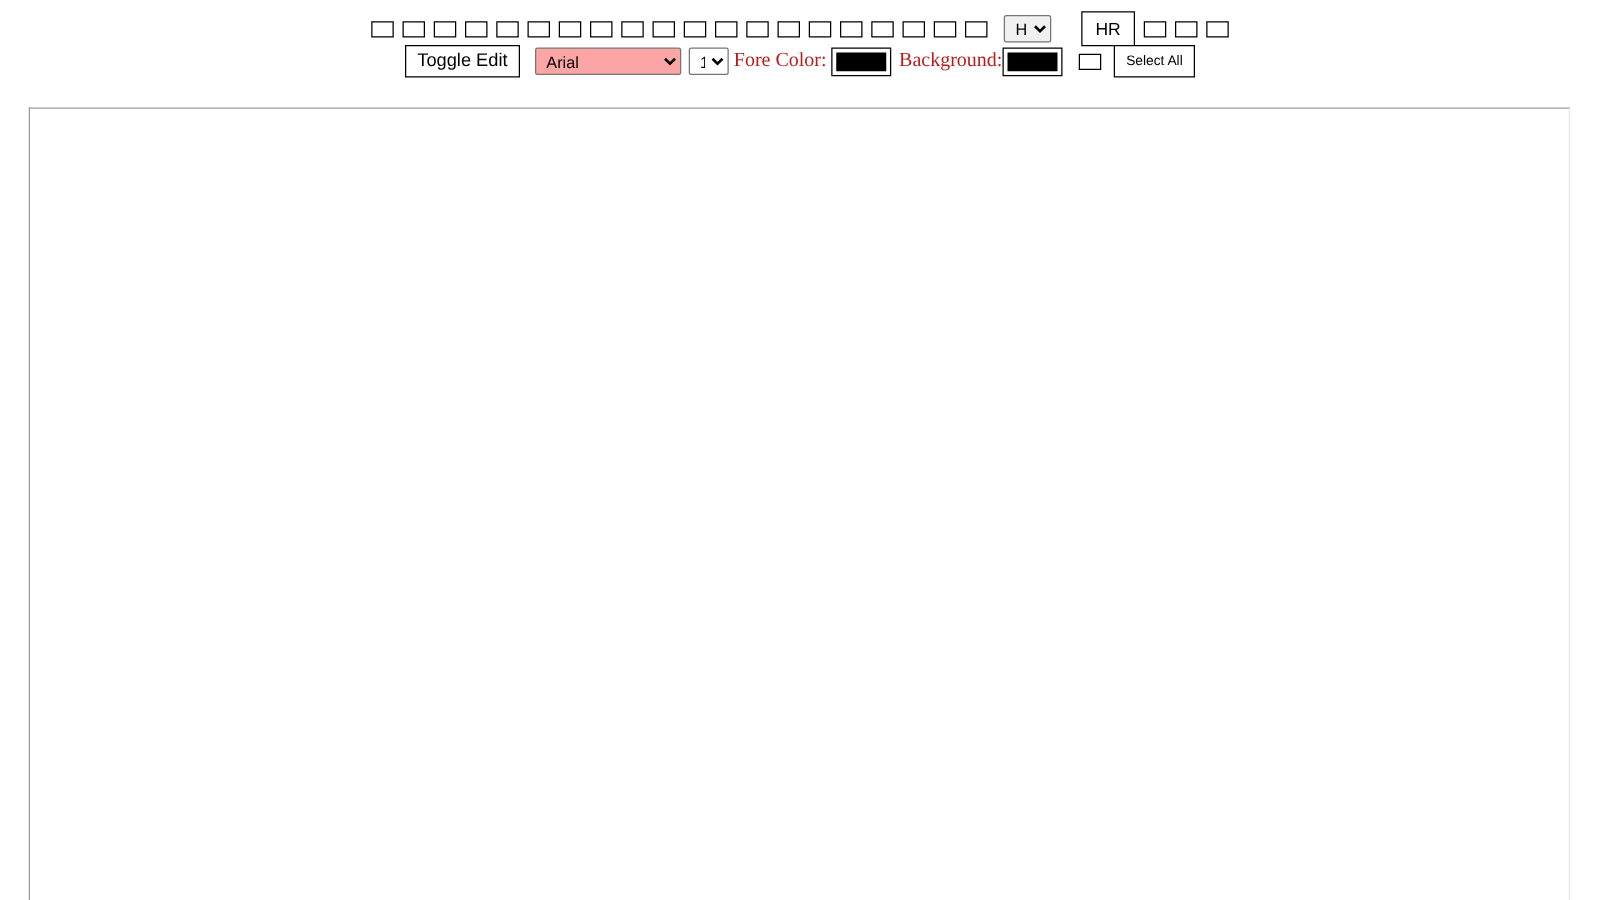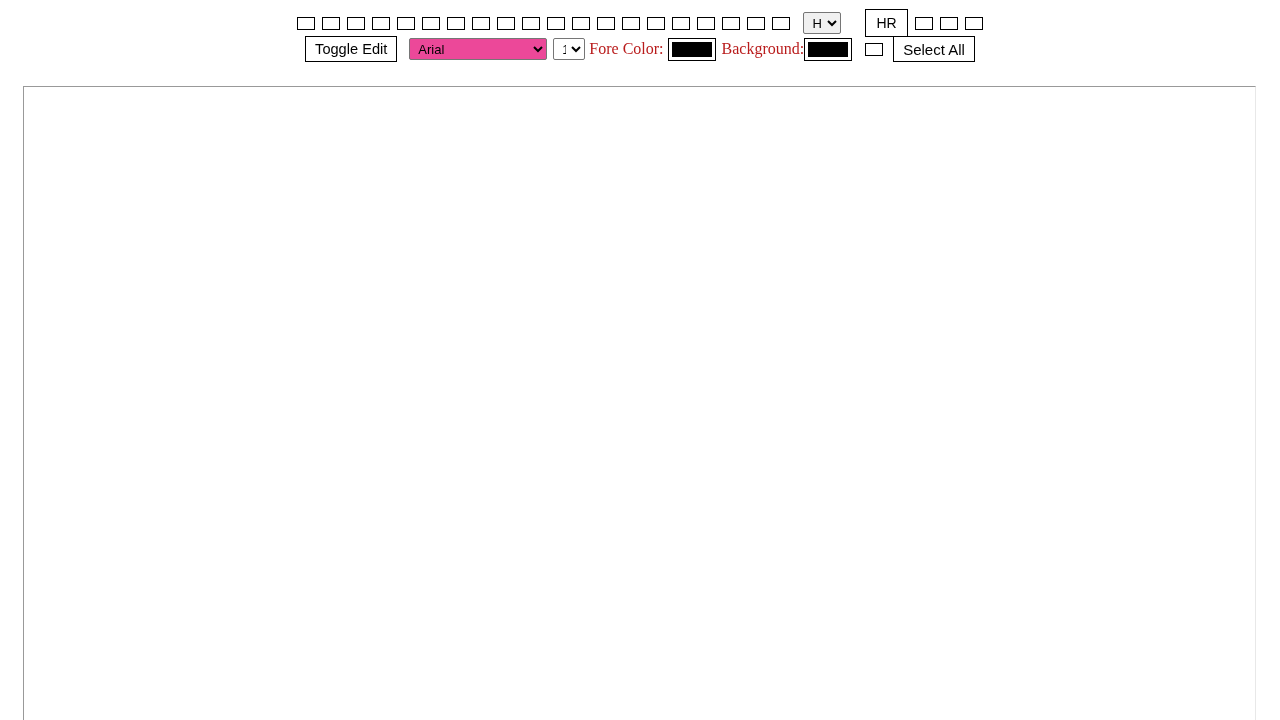--- a/index.html
+++ b/index.html
@@ -71,21 +71,21 @@
     border: 1px solid #767676;
     border-radius: 2px;
     height: 22px;
     line-height: 18px;
     padding: 1px 2px 1px 4px;
     box-sizing: border-box;
     vertical-align: middle;
     flex: 0 0 auto;
   }
   #heading-select { width: 38px; margin: 0 4px 0 6px; }
-  #fontname-select { width: 138px; margin: 0 2px 0 6px; background: #ec4899; }
+  #fontname-select { width: 117px; margin: 0 2px 0 6px; background: #fca5a5; }
   #fontsize-select { width: 32px; margin: 0 0 0 4px; background: #ffffff; }
 
   
   button.ui-button {
     font-family: "Liberation Sans", "DejaVu Sans", sans-serif;
     font-size: 13.3px;
     color: #000000;
     background: #ffffff;
     border: 2px outset #000000;
     border-style: solid;
@@ -106,21 +106,21 @@
   #toggle-edit-button {
     height: 26px;
     padding: 1px 9px;
     font-size: 14.6px;
     margin-right: 6px;
     text-align: right;
   }
   #select-all-button {
     height: 26px;
     padding: 1px 9px;
-    font-size: 15px;
+    font-size: 11px;
     margin-left: 10px;
   }
 
   
   .field-label {
     font-family: "Liberation Serif", "DejaVu Serif", serif;
     font-size: 16px;
     color: #b91c1c;
     white-space: nowrap;
     vertical-align: middle;

